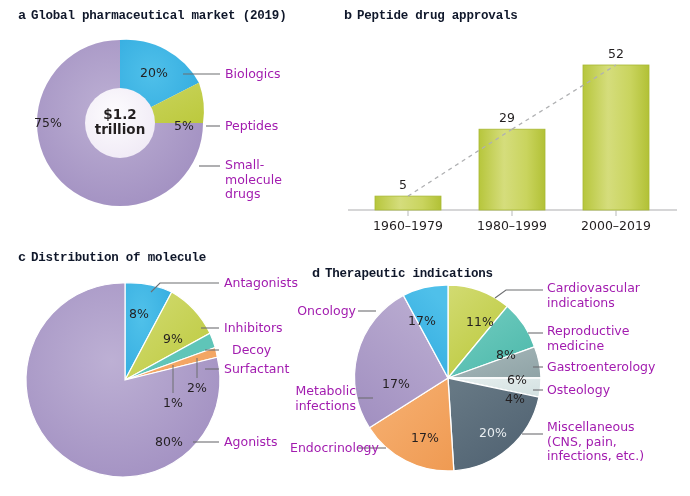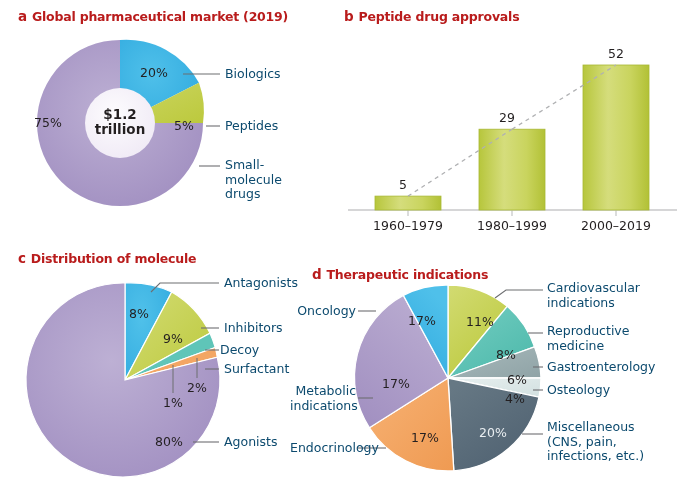--- a/index.html
+++ b/index.html
@@ -14,33 +14,34 @@
     font-family: "DejaVu Sans", "Liberation Sans", sans-serif;
     color: #231f20;
     overflow: hidden;
   }
   .panel { position: absolute; }
   .panel-title {
     font-size: 12.5px;
     font-weight: bold;
     letter-spacing: -0.2px;
     white-space: nowrap;
-    color: #b91c1c;
+    color: #0f172a;
+    font-family: Liberation Mono, monospace;
   }
   .panel-letter {
     font-size: 13.5px;
     font-weight: bold;
     margin-right: 5px;
   }
   .fig-svg { display: block; }
   .lbl {
     position: absolute;
     font-size: 12.5px;
     line-height: 14.5px;
-    color: #0c4a6e;
+    color: #a21caf;
     white-space: pre-line;
   }
   .lbl.right { text-align: left; }
   .lbl.left  { text-align: right; }
   svg text { font-family: "DejaVu Sans", "Liberation Sans", sans-serif; }
 </style>
 </head>
 <body>
 
 <div class="panel" style="left:8px; top:6px; width:330px; height:230px;">
@@ -175,21 +176,21 @@
 
     <text x="131" y="48" font-size="12.5" fill="#231f20" text-anchor="middle">8%</text>
     <text x="165" y="73" font-size="12.5" fill="#231f20" text-anchor="middle">9%</text>
     <text x="189" y="122" font-size="12.5" fill="#231f20" text-anchor="middle">2%</text>
     <text x="165" y="137" font-size="12.5" fill="#231f20" text-anchor="middle">1%</text>
     <text x="161" y="176" font-size="12.5" fill="#231f20" text-anchor="middle">80%</text>
   </svg>
 
   <div class="lbl right" style="left:216px; top:26px;">Antagonists</div>
   <div class="lbl right" style="left:216px; top:71px;">Inhibitors</div>
-  <div class="lbl right" style="left:212px; top:93px;">Decoy</div>
+  <div class="lbl right" style="left:224px; top:93px;">Decoy</div>
   <div class="lbl right" style="left:216px; top:112px;">Surfactant</div>
   <div class="lbl right" style="left:216px; top:185px;">Agonists</div>
 </div>
 
 <div class="panel" style="left:290px; top:250px; width:400px; height:246px;">
   <div class="panel-title" style="position:absolute; left:22px; top:16px;">
     <span class="panel-letter">d</span><span>Therapeutic indications</span>
   </div>
 
   <svg class="fig-svg" width="400" height="226" viewBox="0 0 400 226" style="position:absolute; left:0; top:20px;">
@@ -269,15 +270,15 @@
   <div class="lbl right" style="left:257px; top:110px;">Gastroenterology</div>
   <div class="lbl right" style="left:257px; top:74px;">Reproductive
 medicine</div>
   <div class="lbl right" style="left:257px; top:133px;">Osteology</div>
   <div class="lbl right" style="left:257px; top:170px;">Miscellaneous
 (CNS, pain,
 infections, etc.)</div>
 
   <div class="lbl left" style="left:0px; width:66px; top:54px;">Oncology</div>
   <div class="lbl left" style="left:0px; width:66px; top:134px;">Metabolic
-indications</div>
+infections</div>
   <div class="lbl left" style="left:0px; width:66px; top:191px;text-align:center;">Endocrinology</div>
 </div>
 
 </body></html>

